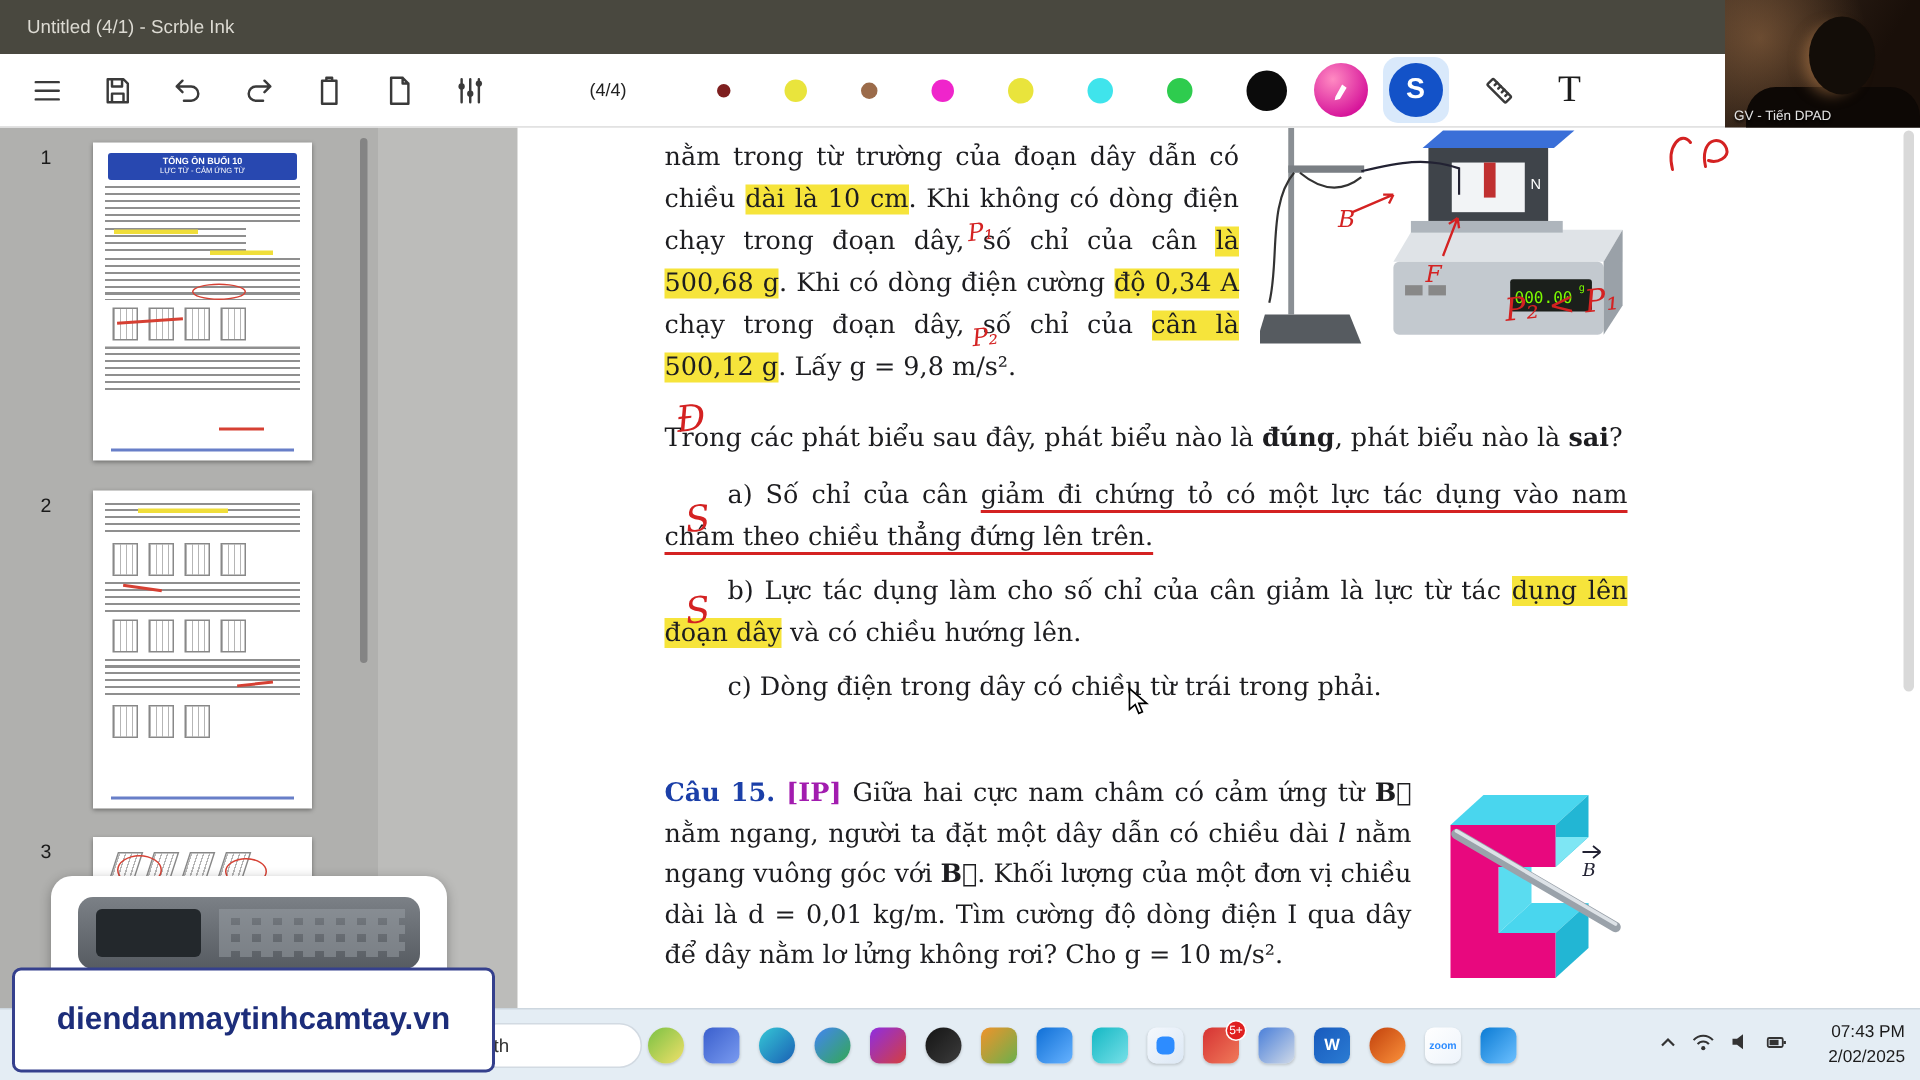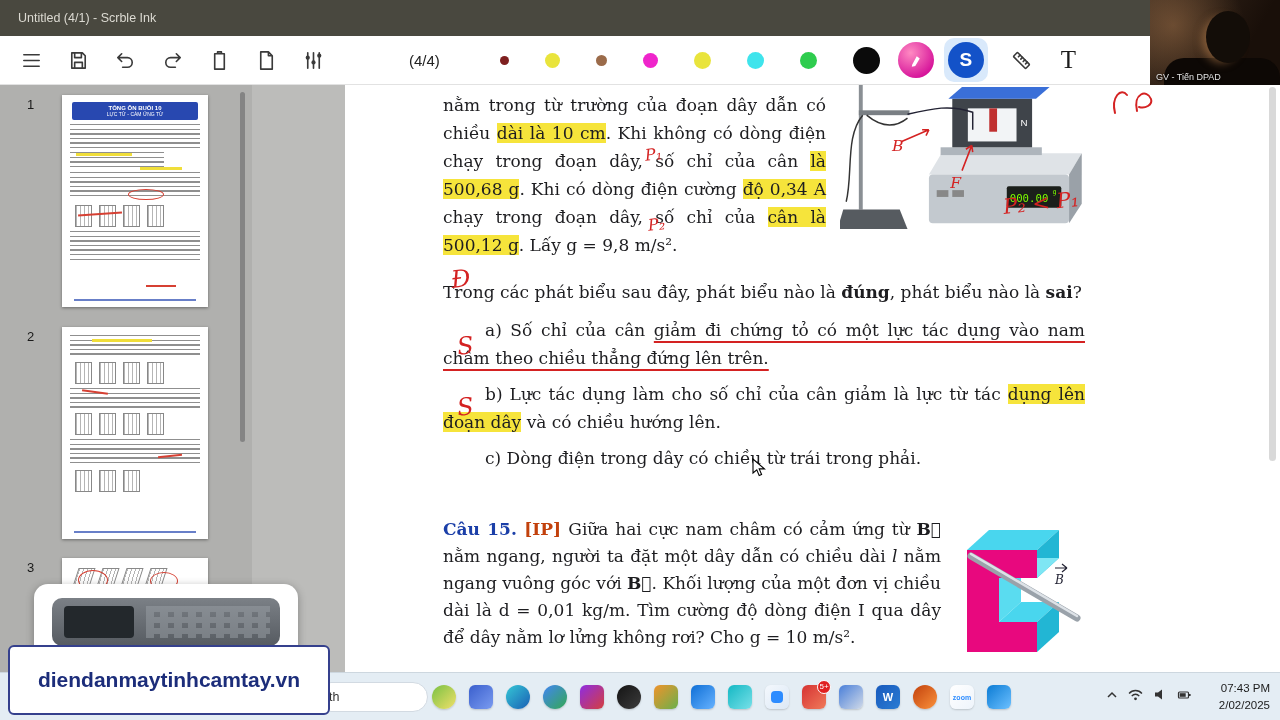--- a/index.html
+++ b/index.html
@@ -9,21 +9,21 @@
   
   .titlebar{position:absolute;top:0;left:0;right:0;height:36px;background:#49483f;color:#dcdad2;
     font-size:12.5px;line-height:36px;padding-left:18px;z-index:5}
 
   
   .toolbar{position:absolute;top:36px;left:0;right:0;height:49px;background:#fff;border-bottom:1px solid #e2e2e2;
     display:flex;align-items:center;z-index:5}
   .tbtn{width:47px;height:42px;border:none;background:none;display:flex;align-items:center;justify-content:center;padding:0;cursor:pointer}
   .tbtn svg{width:23px;height:23px}
   .icon-stroke{stroke:#3a3a3a;stroke-width:1.7;fill:none;stroke-linecap:round;stroke-linejoin:round}
-  .page-ind{font-size:15px;color:#222;margin-left:72px}
+  .page-ind{font-size:12px;color:#222;margin-left:56px}
   .dots{display:flex;align-items:center;gap:36px;margin-left:60px}
   .dot{border-radius:50%;cursor:pointer;flex:none}
   .tools-right{display:flex;align-items:center;gap:10px;margin-left:18px}
   .tool-circle{width:36px;height:36px;border-radius:50%;display:flex;align-items:center;justify-content:center;border:none;cursor:pointer;padding:0}
   .pen-circle{background:radial-gradient(circle at 35% 30%,#ff8ac2,#d6149a 75%)}
   .sel-wrap{background:#d9e9fb;border-radius:10px;padding:4px;display:flex}
   .s-circle{background:#1352c8;color:#fff;font-weight:bold;font-size:19px;font-family:"Liberation Sans",sans-serif}
   .t-btn{font-family:"Liberation Serif",serif;font-size:25px;color:#1c1c1c;background:none;border:none;cursor:pointer;padding:0 6px}
 
   
@@ -62,21 +62,21 @@
   .first{padding-top:6px;margin-bottom:19px}
   .item{text-indent:42px;margin:0 0 8px}
   .cau15-wrap{margin-top:44px}
   .cau15{line-height:27px}
   .fig-scale{float:right;width:245px;height:146px;margin:0 0 0 14px}
   .fig-magnet{float:right;width:130px;height:140px;margin:4px 0 6px 14px}
   .seg-hl{background:#f6e43b}
   .seg-b{font-weight:bold}
   .seg-i{font-style:italic}
   .seg-blue{color:#1b3fa8;font-weight:bold}
-  .seg-redb{color:#c2410c;font-weight:bold}
+  .seg-redb{color:#a21caf;font-weight:bold}
   .seg-ul{text-decoration:underline;text-decoration-color:#d42222;text-decoration-thickness:2px;text-underline-offset:5px}
   .red{position:absolute;color:#d42222;font-family:"DejaVu Serif",serif;font-style:italic;z-index:10}
   .hand{font-size:16px;transform:rotate(-6deg)}
   .big{font-size:24px}
   .squiggle{position:absolute;z-index:10}
   .doc-scroll{position:absolute;right:4px;top:2px;width:7px;height:374px;background:#d9d9d9;border-radius:4px}
 
   
   .calc-card{position:absolute;left:34px;top:584px;width:264px;height:76px;background:#fff;border-radius:14px;
     box-shadow:0 2px 8px rgba(0,0,0,.3);z-index:60}

